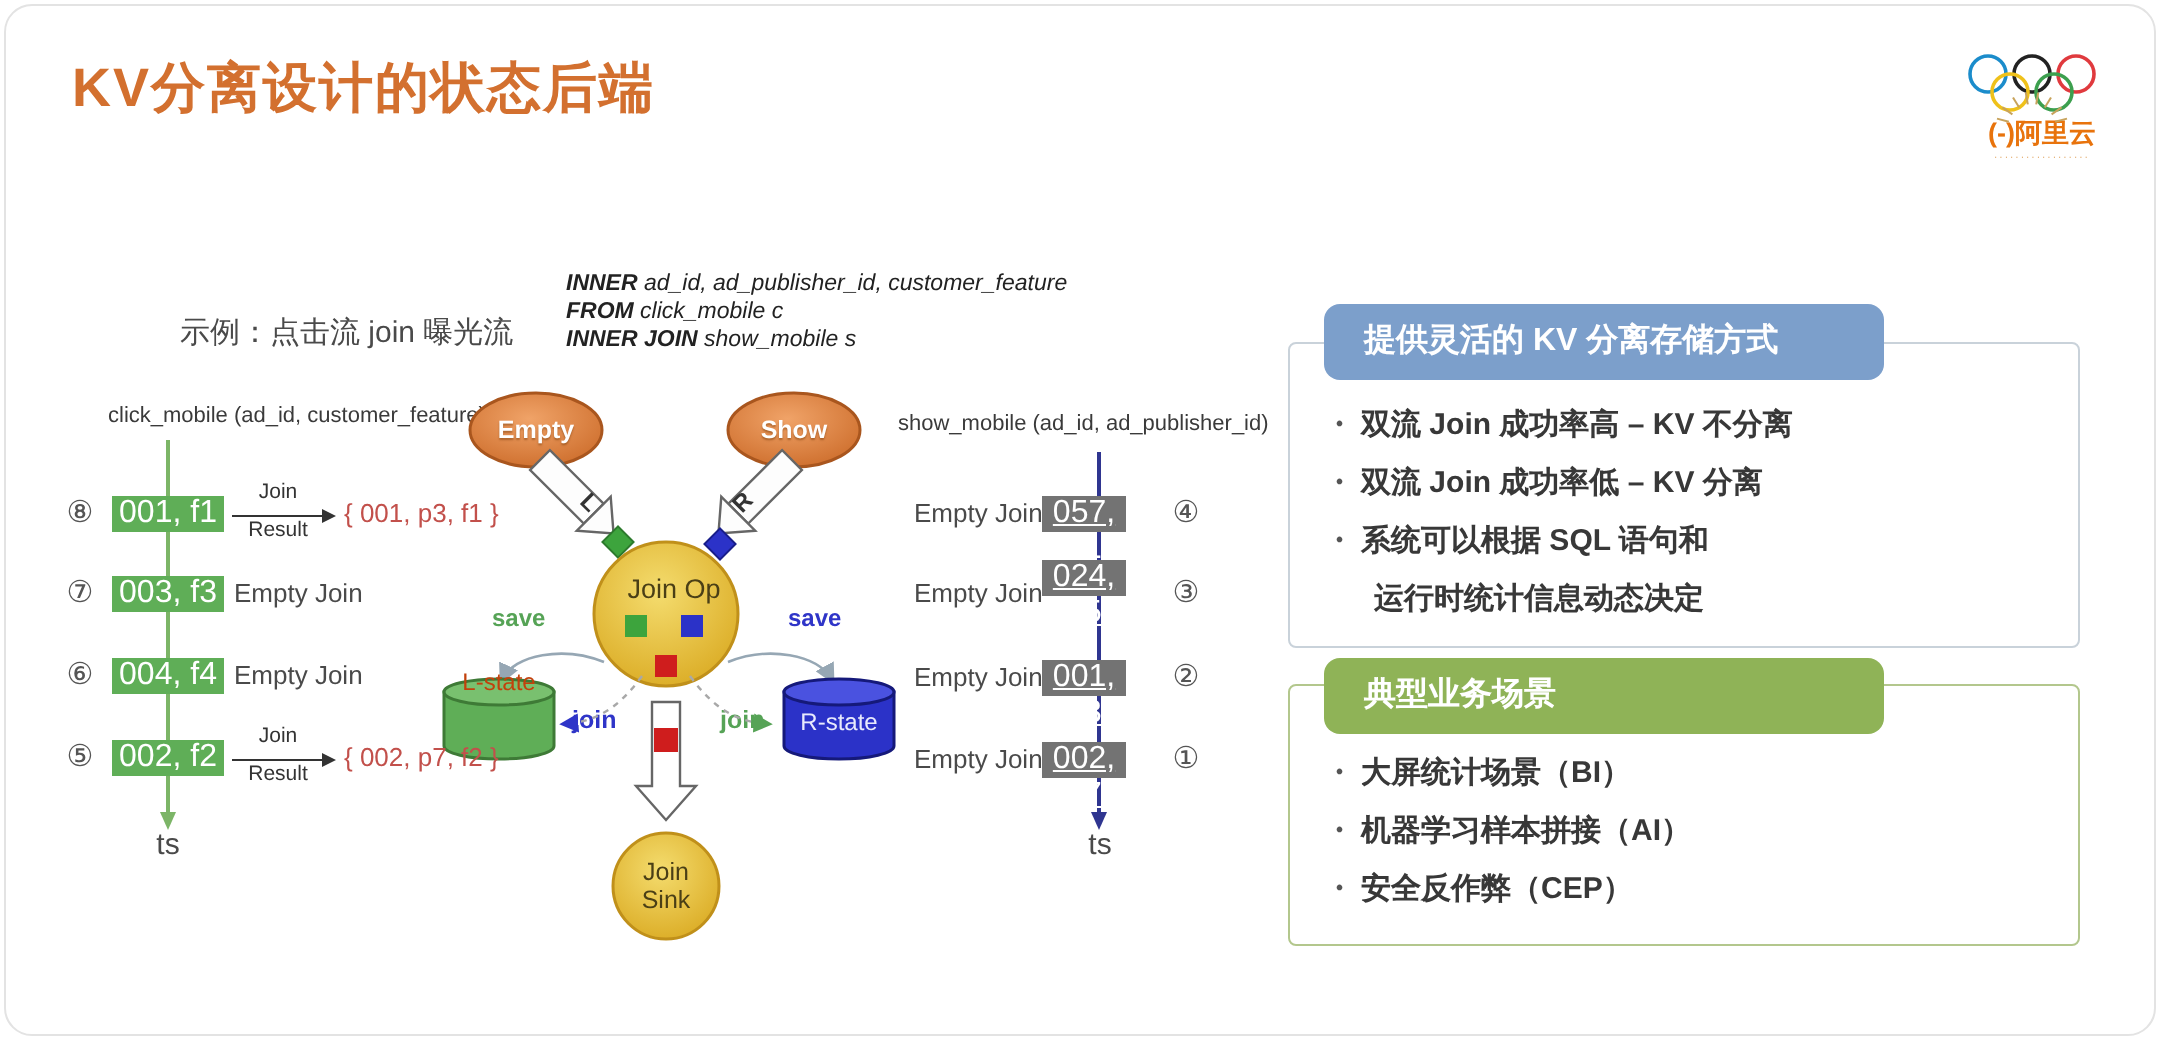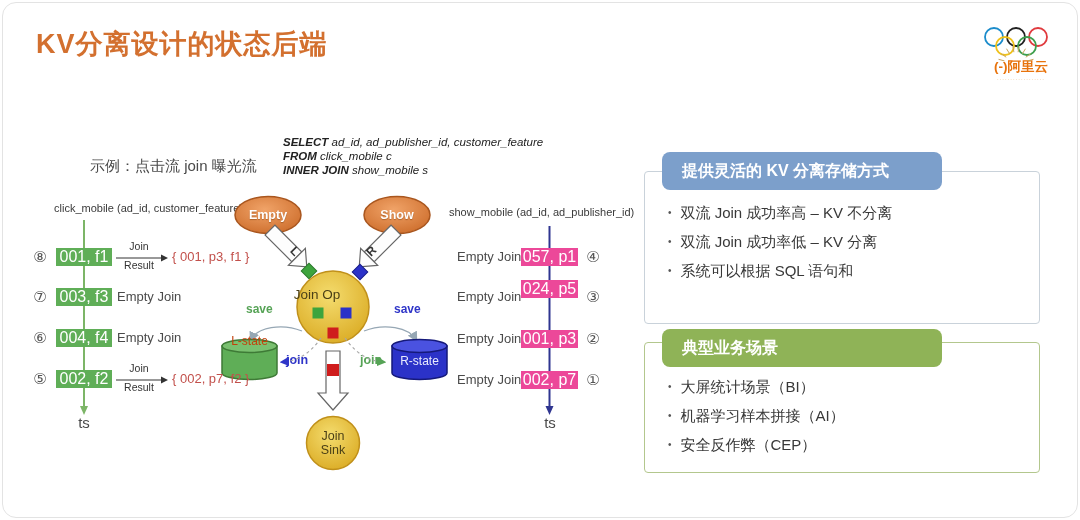--- a/index.html
+++ b/index.html
@@ -16,21 +16,21 @@
   .logo-text{left:978px;top:58px;width:86px;text-align:center;font-size:13.5px;font-weight:bold;color:#e8730c;}
   .logo-tagline{left:982px;top:76px;width:78px;text-align:center;font-size:5px;letter-spacing:1px;color:#d9913f;overflow:hidden;white-space:nowrap;}
   
   .example{left:90px;top:157px;font-size:15px;color:#4a4a4a;}
   .sql{left:283px;top:135px;font-size:11.5px;line-height:14px;font-style:italic;color:#222;}
   .sql b{font-weight:bold;}
   
   .stream-header{font-size:11px;color:#3a3a3a;}
   .gbox,.bbox{width:56px;height:18px;line-height:18px;text-align:center;color:#fff;font-size:16px;z-index:2;}
   .gbox{background:#5fae57;}
-  .bbox{background:#ec4899;width:57px;}
+  .bbox{background:#737373;width:42px;text-decoration:underline;}
   .circnum{width:20px;height:18px;line-height:18px;text-align:center;font-size:15px;color:#555;z-index:2;}
   .emptyjoin{font-size:13px;color:#4a4a4a;z-index:2;}
   .jr-label{width:50px;text-align:center;font-size:10.5px;color:#333;line-height:11px;z-index:2;}
   .result{font-size:13px;color:#c2504b;z-index:2;white-space:nowrap;}
   .ts{width:30px;text-align:center;font-size:15px;color:#4a4a4a;}
   
   .node-label{z-index:3;text-align:center;}
   .oval-label{width:60px;color:#fff;font-size:12.5px;font-weight:bold;text-shadow:0 1px 1px rgba(120,60,10,.5);}
   .joinop-label{width:66px;color:#4a3f16;font-size:13.5px;}
   .cyl-label{width:55px;font-size:12px;}
@@ -38,21 +38,21 @@
   .join-label{font-size:12.5px;font-weight:bold;}
   .sink-label{width:54px;color:#4a3f16;font-size:12.5px;line-height:14px;}
   
   .panel-box{border-radius:4px;background:transparent;z-index:1;}
   .panel1-box{left:644px;top:171px;width:394px;height:151px;border:1.5px solid #c9d2da;}
   .panel2-box{left:644px;top:342px;width:394px;height:129px;border:1.5px solid #b3c78d;}
   .panel-header{left:662px;width:280px;height:38px;border-radius:8px;color:#fff;
     font-size:16px;font-weight:bold;line-height:38px;padding-left:20px;box-sizing:border-box;z-index:2;}
   .panel1-header{top:152px;background:#7c9fcb;}
   .panel2-header{top:329px;background:#8fb357;}
-  .bullets{width:360px;z-index:2;}
+  .bullets{width:360px;z-index:2;font-weight:bold;}
   .bullets div{font-size:15px;color:#383838;line-height:29px;white-space:nowrap;}
   .bullets div::before{content:"•";font-size:10px;vertical-align:2px;margin-right:9px;color:#555;}
   .bullets div.cont::before{content:"";margin-right:19px;}
   svg{position:absolute;left:0;top:0;z-index:1;}
   svg text{font-family:"Liberation Sans","DejaVu Sans",sans-serif;}
 </style>
 </head>
 <body>
 
 <div class="frame"></div>
@@ -157,21 +157,21 @@
 
   <circle cx="333" cy="443" r="26.5" fill="url(#yellowGrad)" stroke="#c0901a" stroke-width="1.5"></circle>
 </svg>
 
 <div class="abs title">KV分离设计的状态后端</div>
 <div class="abs logo-text">(-)阿里云</div>
 <div class="abs logo-tagline">··················</div>
 
 <div class="abs example">示例：点击流 join 曝光流</div>
 <div class="abs sql">
-  <div><b>SELECT</b><span> ad_id, ad_publisher_id, customer_feature</span></div>
+  <div><b>INNER</b><span> ad_id, ad_publisher_id, customer_feature</span></div>
   <div><b>FROM</b><span> click_mobile c</span></div>
   <div><b>INNER JOIN</b><span> show_mobile s</span></div>
 </div>
 
 <div class="abs stream-header" style="left:54px;top:202px;">click_mobile (ad_id, customer_feature)</div>
 
 <div class="abs circnum" style="left:30px;top:248px;">⑧</div>
 <div class="abs gbox" style="left:56px;top:248px;">001, f1</div>
 <div class="abs jr-label" style="left:114px;top:241px;">Join</div>
 <div class="abs jr-label" style="left:114px;top:260px;">Result</div>
@@ -208,38 +208,39 @@
 <div class="abs circnum" style="left:583px;top:330px;">②</div>
 
 <div class="abs emptyjoin" style="left:457px;top:372px;">Empty Join</div>
 <div class="abs bbox" style="left:521px;top:371px;">002, p7</div>
 <div class="abs circnum" style="left:583px;top:371px;">①</div>
 
 <div class="abs ts" style="left:535px;top:414px;">ts</div>
 
 <div class="abs node-label oval-label" style="left:238px;top:208px;">Empty</div>
 <div class="abs node-label oval-label" style="left:367px;top:208px;">Show</div>
-<div class="abs node-label joinop-label" style="left:284px;top:287px;">Join Op</div>
+<div class="abs node-label joinop-label" style="left:304px;top:287px;">Join Op</div>
 <div class="abs save-label" style="left:246px;top:302px;color:#56a356;">save</div>
 <div class="abs save-label" style="left:394px;top:302px;color:#2f35c8;">save</div>
 <div class="abs node-label cyl-label" style="left:222px;top:334px;color:#c2410c;">L-state</div>
 <div class="abs node-label cyl-label" style="left:392px;top:354px;color:#e8eafd;">R-state</div>
 <div class="abs join-label" style="left:286px;top:353px;color:#2f35c8;">join</div>
 <div class="abs join-label" style="left:360px;top:353px;color:#56a356;">join</div>
 <div class="abs node-label sink-label" style="left:306px;top:429px;">
   <div>Join</div>
   <div>Sink</div>
 </div>
 
 <div class="abs panel-box panel1-box"></div>
 <div class="abs panel-header panel1-header">提供灵活的 KV 分离存储方式</div>
 <div class="abs bullets" style="left:668px;top:198px;">
   <div>双流 Join 成功率高 – KV 不分离</div>
   <div>双流 Join 成功率低 – KV 分离</div>
   <div>系统可以根据 SQL 语句和</div>
+  <div class="cont">运行时统计信息动态决定</div>
 </div>
 
 <div class="abs panel-box panel2-box"></div>
 <div class="abs panel-header panel2-header">典型业务场景</div>
 <div class="abs bullets" style="left:668px;top:372px;">
   <div>大屏统计场景（BI）</div>
   <div>机器学习样本拼接（AI）</div>
   <div>安全反作弊（CEP）</div>
 </div>
 

